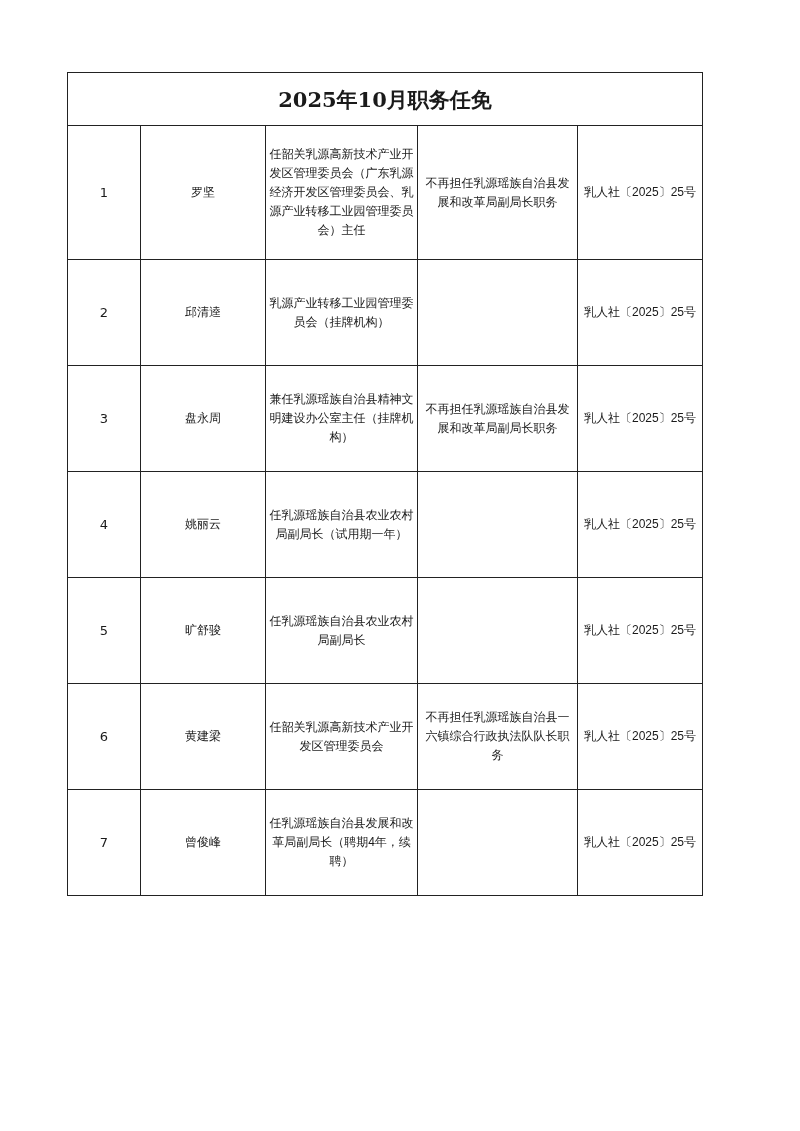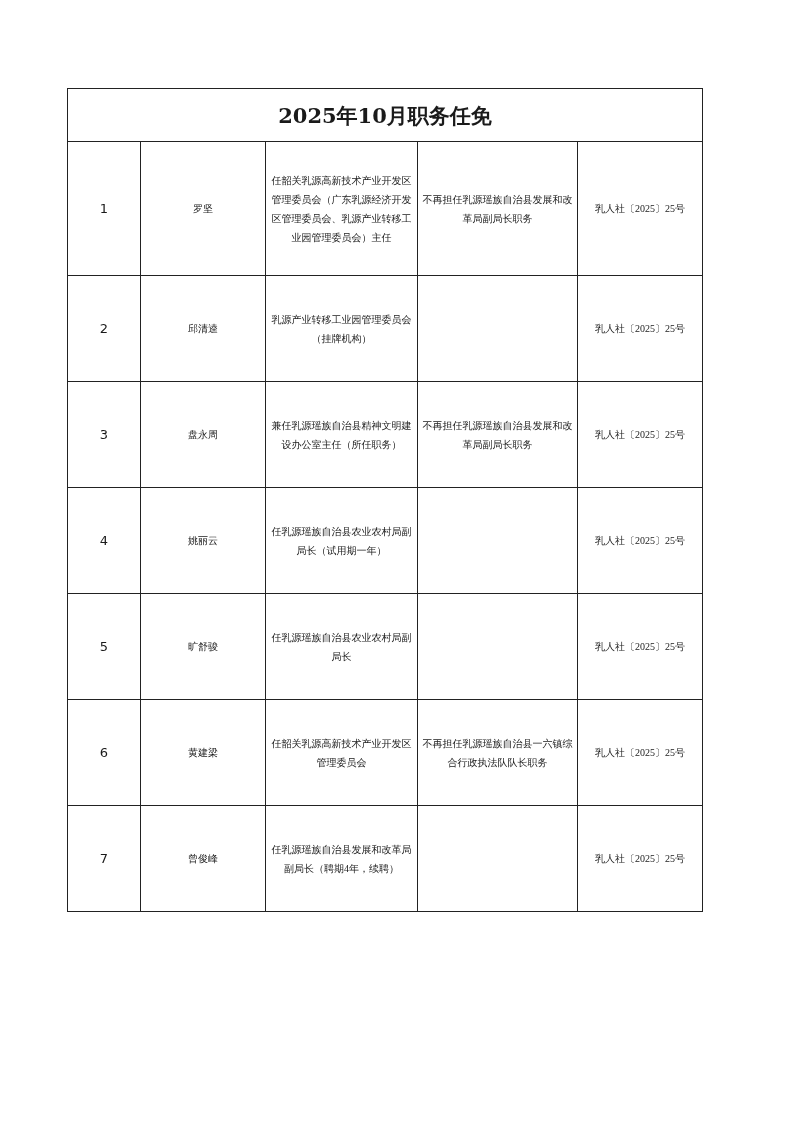--- a/index.html
+++ b/index.html
@@ -1,27 +1,27 @@
 <!DOCTYPE html>
 <html><head>
   <meta charset="utf-8">
   <style>
     html, body { margin: 0; padding: 0; background: #ffffff; }
     body { width: 800px; height: 1131px; position: relative; overflow: hidden; }
     .sheet {
-      position: absolute; left: 67px; top: 88px;
+      position: absolute; left: 67px; top: 72px;
       border-collapse: collapse; table-layout: fixed;
       color: #1a1a1a;
     }
     .sheet td, .sheet th {
       border: 1.4px solid #222;
       text-align: center; vertical-align: middle;
       padding: 0 3px;
-      font-family: Liberation Serif, serif;
-      font-size: 10px; line-height: 19px;
+      font-family: Liberation Sans, sans-serif;
+      font-size: 12px; line-height: 19px;
       font-weight: normal;
       word-break: break-all;
     }
     .sheet .title-cell {
       height: 52px;
       font-family: "DejaVu Serif", "Liberation Serif", serif;
       font-size: 21px; font-weight: bold; letter-spacing: 0px;
     }
     .sheet th {
       height: 42px;
@@ -59,21 +59,21 @@
   <tr class="rn">
     <td class="idx">2</td>
     <td>邱清逵</td>
     <td>乳源产业转移工业园管理委员会（挂牌机构）</td>
     <td></td>
     <td class="remark">乳人社〔2025〕25号</td>
   </tr>
   <tr class="rn">
     <td class="idx">3</td>
     <td>盘永周</td>
-    <td>兼任乳源瑶族自治县精神文明建设办公室主任（所任职务）</td>
+    <td>兼任乳源瑶族自治县精神文明建设办公室主任（挂牌机构）</td>
     <td>不再担任乳源瑶族自治县发展和改革局副局长职务</td>
     <td class="remark">乳人社〔2025〕25号</td>
   </tr>
   <tr class="rn">
     <td class="idx">4</td>
     <td>姚丽云</td>
     <td>任乳源瑶族自治县农业农村局副局长（试用期一年）</td>
     <td></td>
     <td class="remark">乳人社〔2025〕25号</td>
   </tr>

